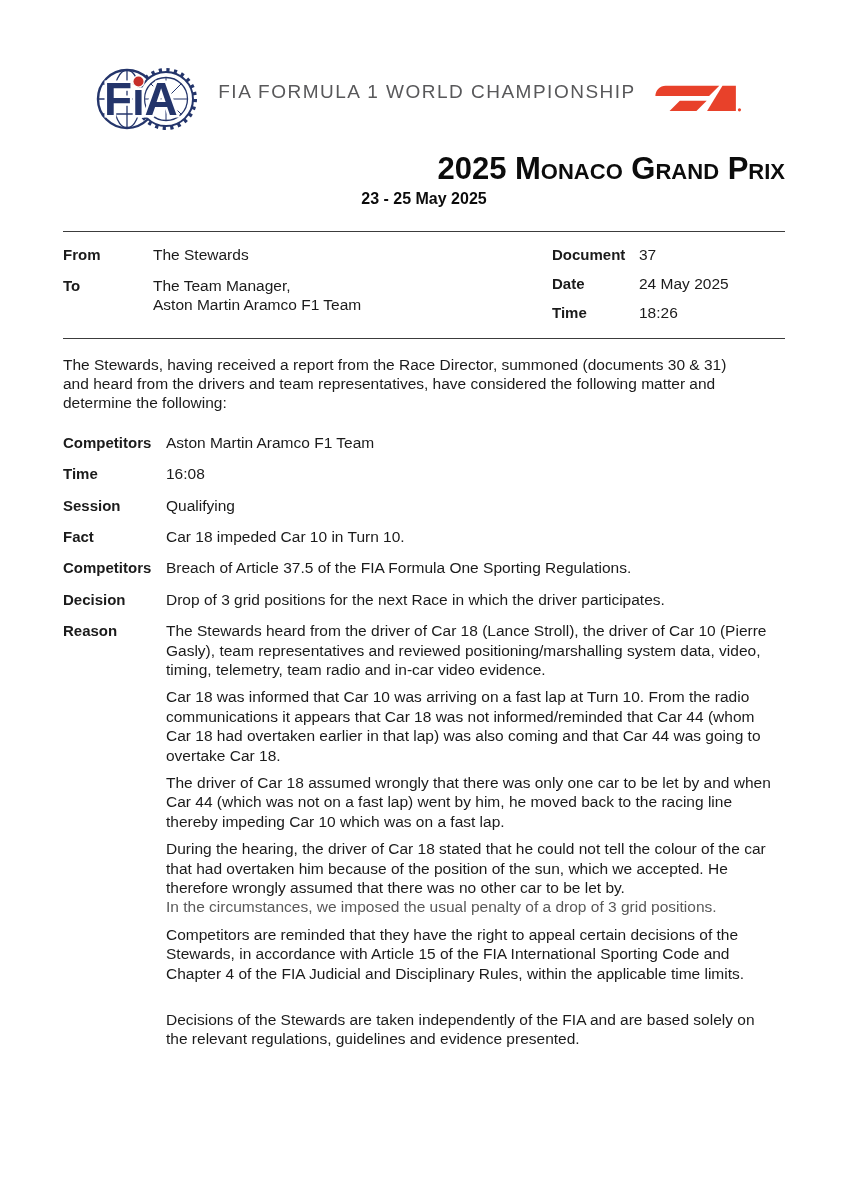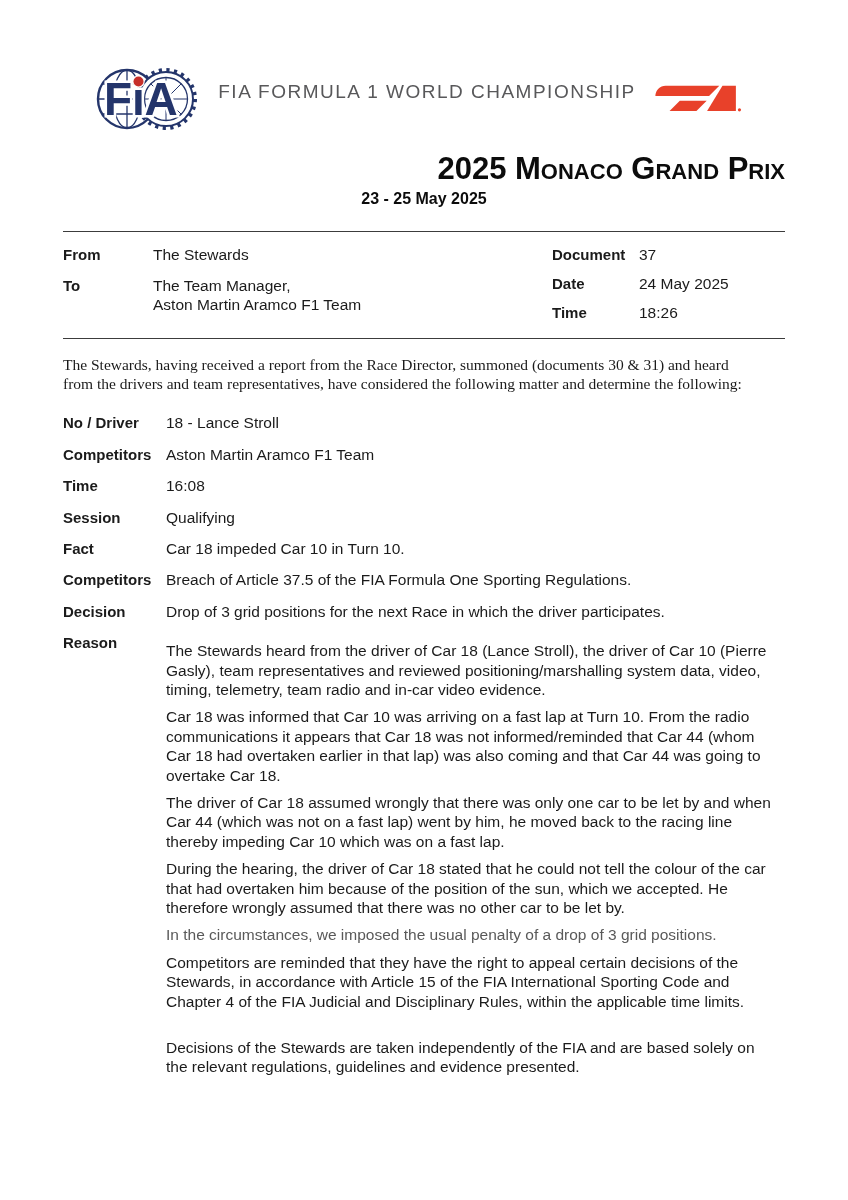--- a/index.html
+++ b/index.html
@@ -36,32 +36,32 @@
   .rule-top { margin-top: 22px; }
 
   
   .meta { display: flex; justify-content: space-between; padding: 13px 0 15px; }
   .meta-left { display: grid; grid-template-columns: 90px 1fr; row-gap: 11px; align-content: start; }
   .meta-right { width: 233px; display: grid; grid-template-columns: 87px 1fr; row-gap: 9.5px; align-content: start; }
   .mlabel { font-weight: bold; font-size: 15px; line-height: 19.5px; }
   .mvalue { font-size: 15.5px; line-height: 19.5px; }
 
   
-  .intro { margin: 16px 0 0; font-size: 15.5px; line-height: 19.4px; max-width: 690px; font-family: Liberation Serif, serif; }
+  .intro { margin: 16px 0 0; font-size: 15.5px; line-height: 19.4px; max-width: 690px; }
 
   
   .fields { margin-top: 20px; }
   .frow { display: grid; grid-template-columns: 103px 606px; margin-bottom: 12px; }
   .flabel { font-weight: bold; font-size: 15px; line-height: 19.4px; }
   .fvalue { font-size: 15.5px; line-height: 19.4px; }
 
   
   .reason-row { display: grid; grid-template-columns: 103px 606px; margin-top: 0; }
   .rp { margin: 0; font-size: 15.5px; line-height: 19.4px; }
-  .g0 { margin-top: 8px; }
+  .g0 { margin-top: 0; }
   .g1 { margin-top: 8px; }
   .g2 { margin-top: 27px; }
   .muted { color: var(--muted_text, #595959); }
 
   svg text { font-family: "Liberation Sans", sans-serif; }
 </style>
 </head>
 <body>
 
 <div class="page">
@@ -132,24 +132,20 @@
         <div class="mvalue">18:26</div>
       </div>
     </div>
 
     <hr class="rule">
 
     <p class="intro">The Stewards, having received a report from the Race Director, summoned (documents 30 &amp; 31) and heard from the drivers and team representatives, have considered the following matter and determine the following:</p>
 
     <div class="fields">
 
-        <div class="frow">
-          <div class="flabel">No / Driver</div>
-          <div class="fvalue">18 - Lance Stroll</div>
-        </div>
 
         <div class="frow">
           <div class="flabel">Competitors</div>
           <div class="fvalue">Aston Martin Aramco F1 Team</div>
         </div>
 
         <div class="frow">
           <div class="flabel">Time</div>
           <div class="fvalue">16:08</div>
         </div>

